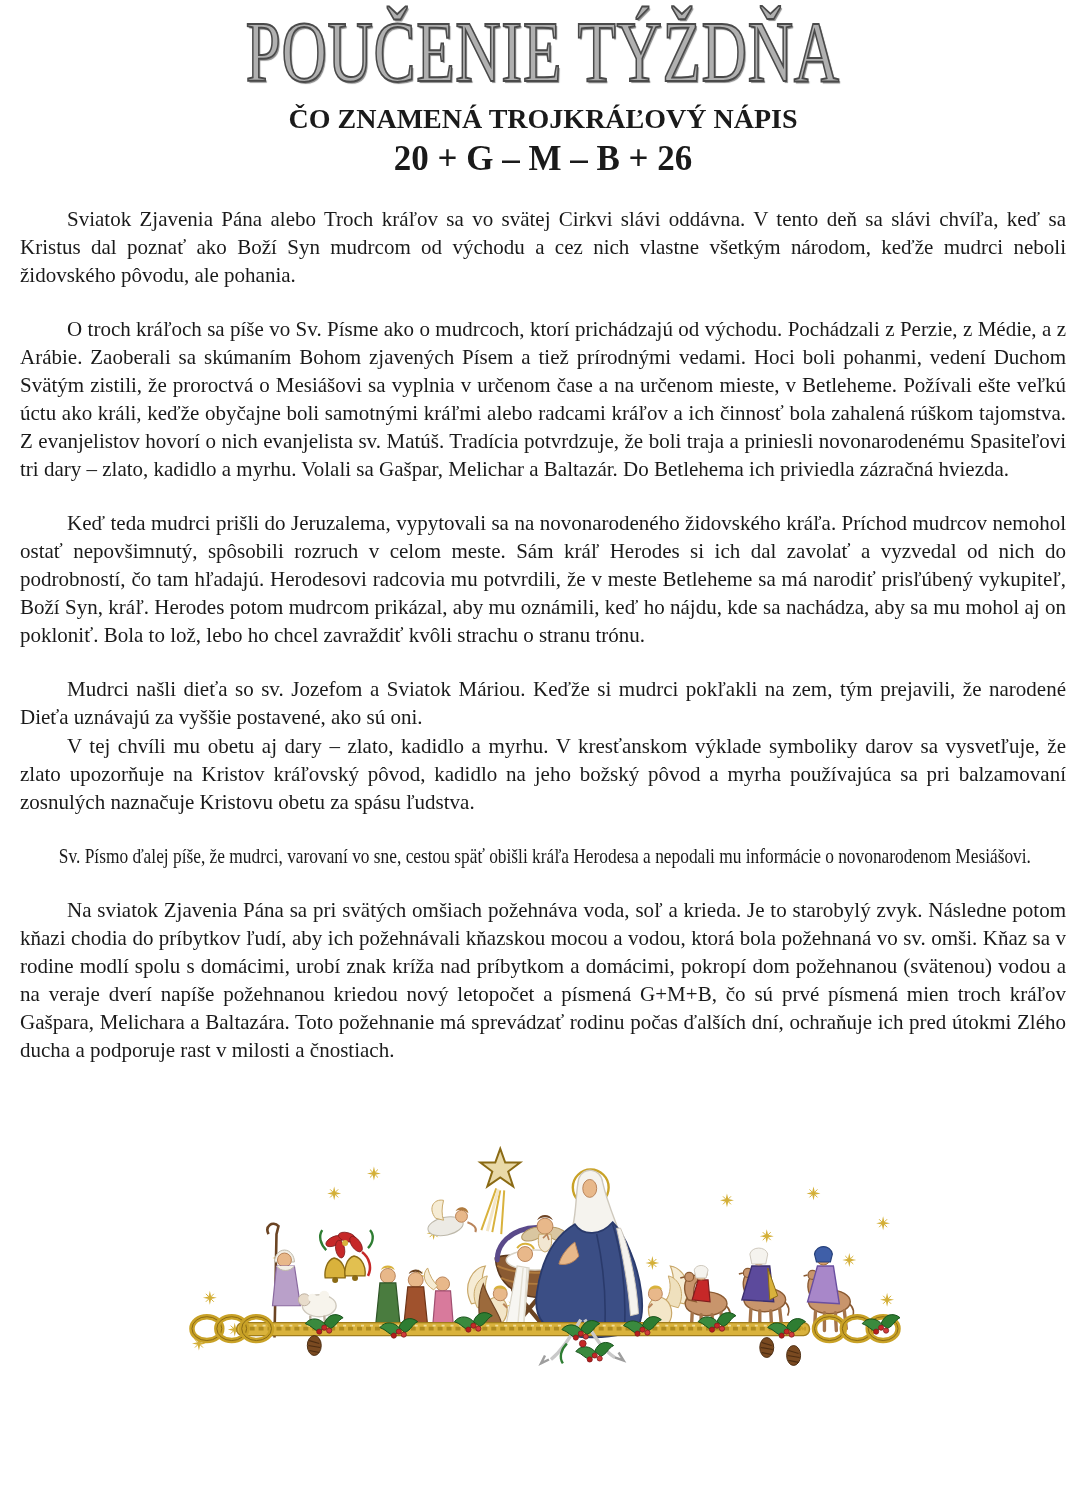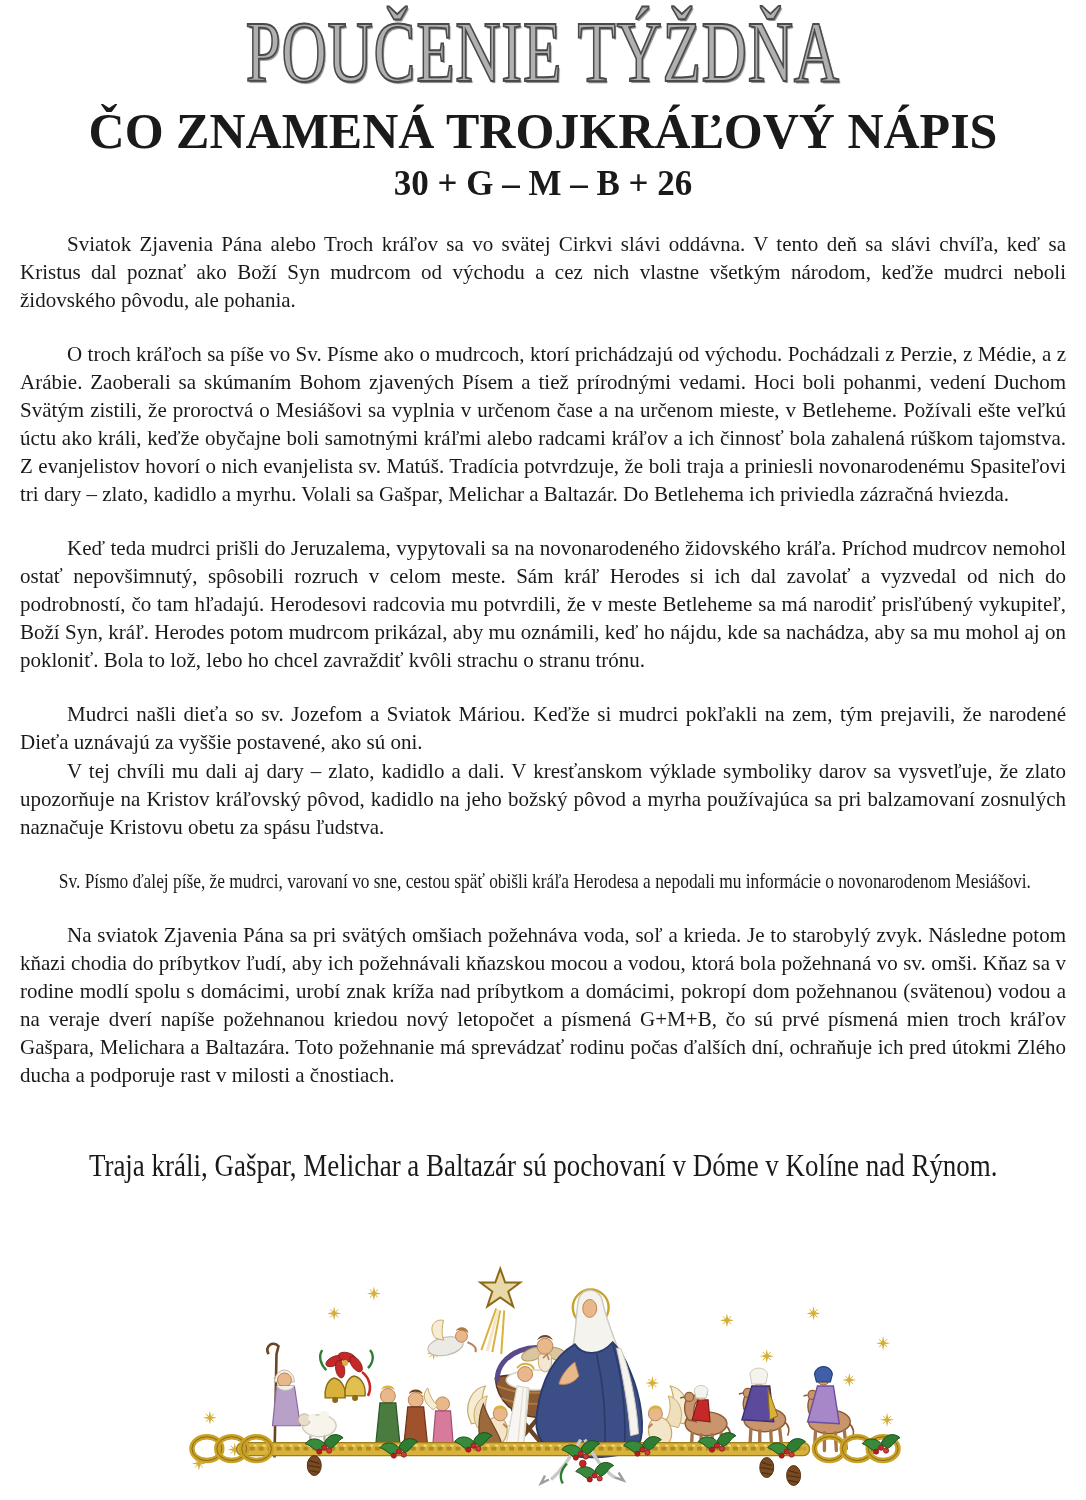--- a/index.html
+++ b/index.html
@@ -14,21 +14,21 @@
   header { text-align:center; }
   h1 { margin:0; line-height:1.04; white-space:nowrap; }
   .squeeze-title {
     display:inline-block; transform:scaleX(0.73); transform-origin:50% 50%;
     font-size:86px; font-weight:normal; color:#b0b0b0;
     -webkit-text-stroke:2px #4a4a4a;
     text-shadow:2px 2px 1px #8d8d8d, -1px -1px 0 #efefef;
     letter-spacing:1px;
   }
   h2 {
-    margin:6px 0 0 0; font-size:50px; font-weight:bold; line-height:1.15;
+    margin:6px 0 0 0; font-size:28px; font-weight:bold; line-height:1.15;
     letter-spacing:0px; white-space:nowrap;font-family:Liberation Serif, serif;
   }
   .code-line {
     margin:3px 0 0 0; font-size:35px; font-weight:bold; line-height:1.15;
     text-align:center;
   }
 
   
   main { display:block; margin-top:0; }
   main p {
@@ -56,34 +56,33 @@
   figure.nativity svg { display:inline-block; }
 </style>
 </head>
 <body>
 
 <div class="page">
 
   <header>
     <h1><span class="squeeze-title">POUČENIE TÝŽDŇA</span></h1>
     <h2>ČO ZNAMENÁ TROJKRÁĽOVÝ NÁPIS</h2>
-    <div class="code-line">30 + G – M – B + 26</div>
+    <div class="code-line">20 + G – M – B + 26</div>
   </header>
 
   <main>
     <p class="first">Sviatok Zjavenia Pána alebo Troch kráľov sa vo svätej Cirkvi slávi oddávna. V tento deň sa slávi chvíľa, keď sa Kristus dal poznať ako Boží Syn mudrcom od východu a cez nich vlastne všetkým národom, keďže mudrci neboli židovského pôvodu, ale pohania.</p>
     <p>O troch kráľoch sa píše vo Sv. Písme ako o mudrcoch, ktorí prichádzajú od východu. Pochádzali z Perzie, z Médie, a z Arábie. Zaoberali sa skúmaním Bohom zjavených Písem a tiež prírodnými vedami. Hoci boli pohanmi, vedení Duchom Svätým zistili, že proroctvá o Mesiášovi sa vyplnia v určenom čase a na určenom mieste, v Betleheme. Požívali ešte veľkú úctu ako králi, keďže obyčajne boli samotnými kráľmi alebo radcami kráľov a ich činnosť bola zahalená rúškom tajomstva. Z evanjelistov hovorí o nich evanjelista sv. Matúš. Tradícia potvrdzuje, že boli traja a priniesli novonarodenému Spasiteľovi tri dary – zlato, kadidlo a myrhu. Volali sa Gašpar, Melichar a Baltazár. Do Betlehema ich priviedla zázračná hviezda.</p>
     <p>Keď teda mudrci prišli do Jeruzalema, vypytovali sa na novonarodeného židovského kráľa. Príchod mudrcov nemohol ostať nepovšimnutý, spôsobili rozruch v celom meste. Sám kráľ Herodes si ich dal zavolať a vyzvedal od nich do podrobností, čo tam hľadajú. Herodesovi radcovia mu potvrdili, že v meste Betleheme sa má narodiť prisľúbený vykupiteľ, Boží Syn, kráľ. Herodes potom mudrcom prikázal, aby mu oznámili, keď ho nájdu, kde sa nachádza, aby sa mu mohol aj on pokloniť. Bola to lož, lebo ho chcel zavraždiť kvôli strachu o stranu trónu.</p>
     <p>Mudrci našli dieťa so sv. Jozefom a Sviatok Máriou. Keďže si mudrci pokľakli na zem, tým prejavili, že narodené Dieťa uznávajú za vyššie postavené, ako sú oni.</p>
-    <p class="tight">V tej chvíli mu dali aj dary – zlato, kadidlo a dali. V kresťanskom výklade symboliky darov sa vysvetľuje, že zlato upozorňuje na Kristov kráľovský pôvod, kadidlo na jeho božský pôvod a myrha používajúca sa pri balzamovaní zosnulých naznačuje Kristovu obetu za spásu ľudstva.</p>
+    <p class="tight">V tej chvíli mu obetu aj dary – zlato, kadidlo a myrhu. V kresťanskom výklade symboliky darov sa vysvetľuje, že zlato upozorňuje na Kristov kráľovský pôvod, kadidlo na jeho božský pôvod a myrha používajúca sa pri balzamovaní zosnulých naznačuje Kristovu obetu za spásu ľudstva.</p>
     <p class="condensed">Sv. Písmo ďalej píše, že mudrci, varovaní vo sne, cestou späť obišli kráľa Herodesa a nepodali mu informácie o novonarodenom Mesiášovi.</p>
     <p>Na sviatok Zjavenia Pána sa pri svätých omšiach požehnáva voda, soľ a krieda. Je to starobylý zvyk. Následne potom kňazi chodia do príbytkov ľudí, aby ich požehnávali kňazskou mocou a vodou, ktorá bola požehnaná vo sv. omši. Kňaz sa v rodine modlí spolu s domácimi, urobí znak kríža nad príbytkom a domácimi, pokropí dom požehnanou (svätenou) vodou a na veraje dverí napíše požehnanou kriedou nový letopočet a písmená G+M+B, čo sú prvé písmená mien troch kráľov Gašpara, Melichara a Baltazára. Toto požehnanie má sprevádzať rodinu počas ďalších dní, ochraňuje ich pred útokmi Zlého ducha a podporuje rast v milosti a čnostiach.</p>
   </main>
 
-  <div class="closing"><span class="squeeze-line">Traja králi, Gašpar, Melichar a Baltazár sú pochovaní v Dóme v Kolíne nad Rýnom.</span></div>
 
   <figure class="nativity">
     <svg width="716" height="248" viewBox="0 0 720 248" xmlns="http://www.w3.org/2000/svg">
       <defs>
         <g id="sparkle">
           <path d="M0,-7 L1.3,-1.3 L7,0 L1.3,1.3 L0,7 L-1.3,1.3 L-7,0 L-1.3,-1.3 Z" fill="#d4af37"></path>
           <path d="M-4,-4 L4,4 M4,-4 L-4,4" stroke="#d4af37" stroke-width="1"></path>
         </g>
         <g id="ring">
           <ellipse rx="15" ry="12" fill="none" stroke="#c9a227" stroke-width="5.5"></ellipse>

